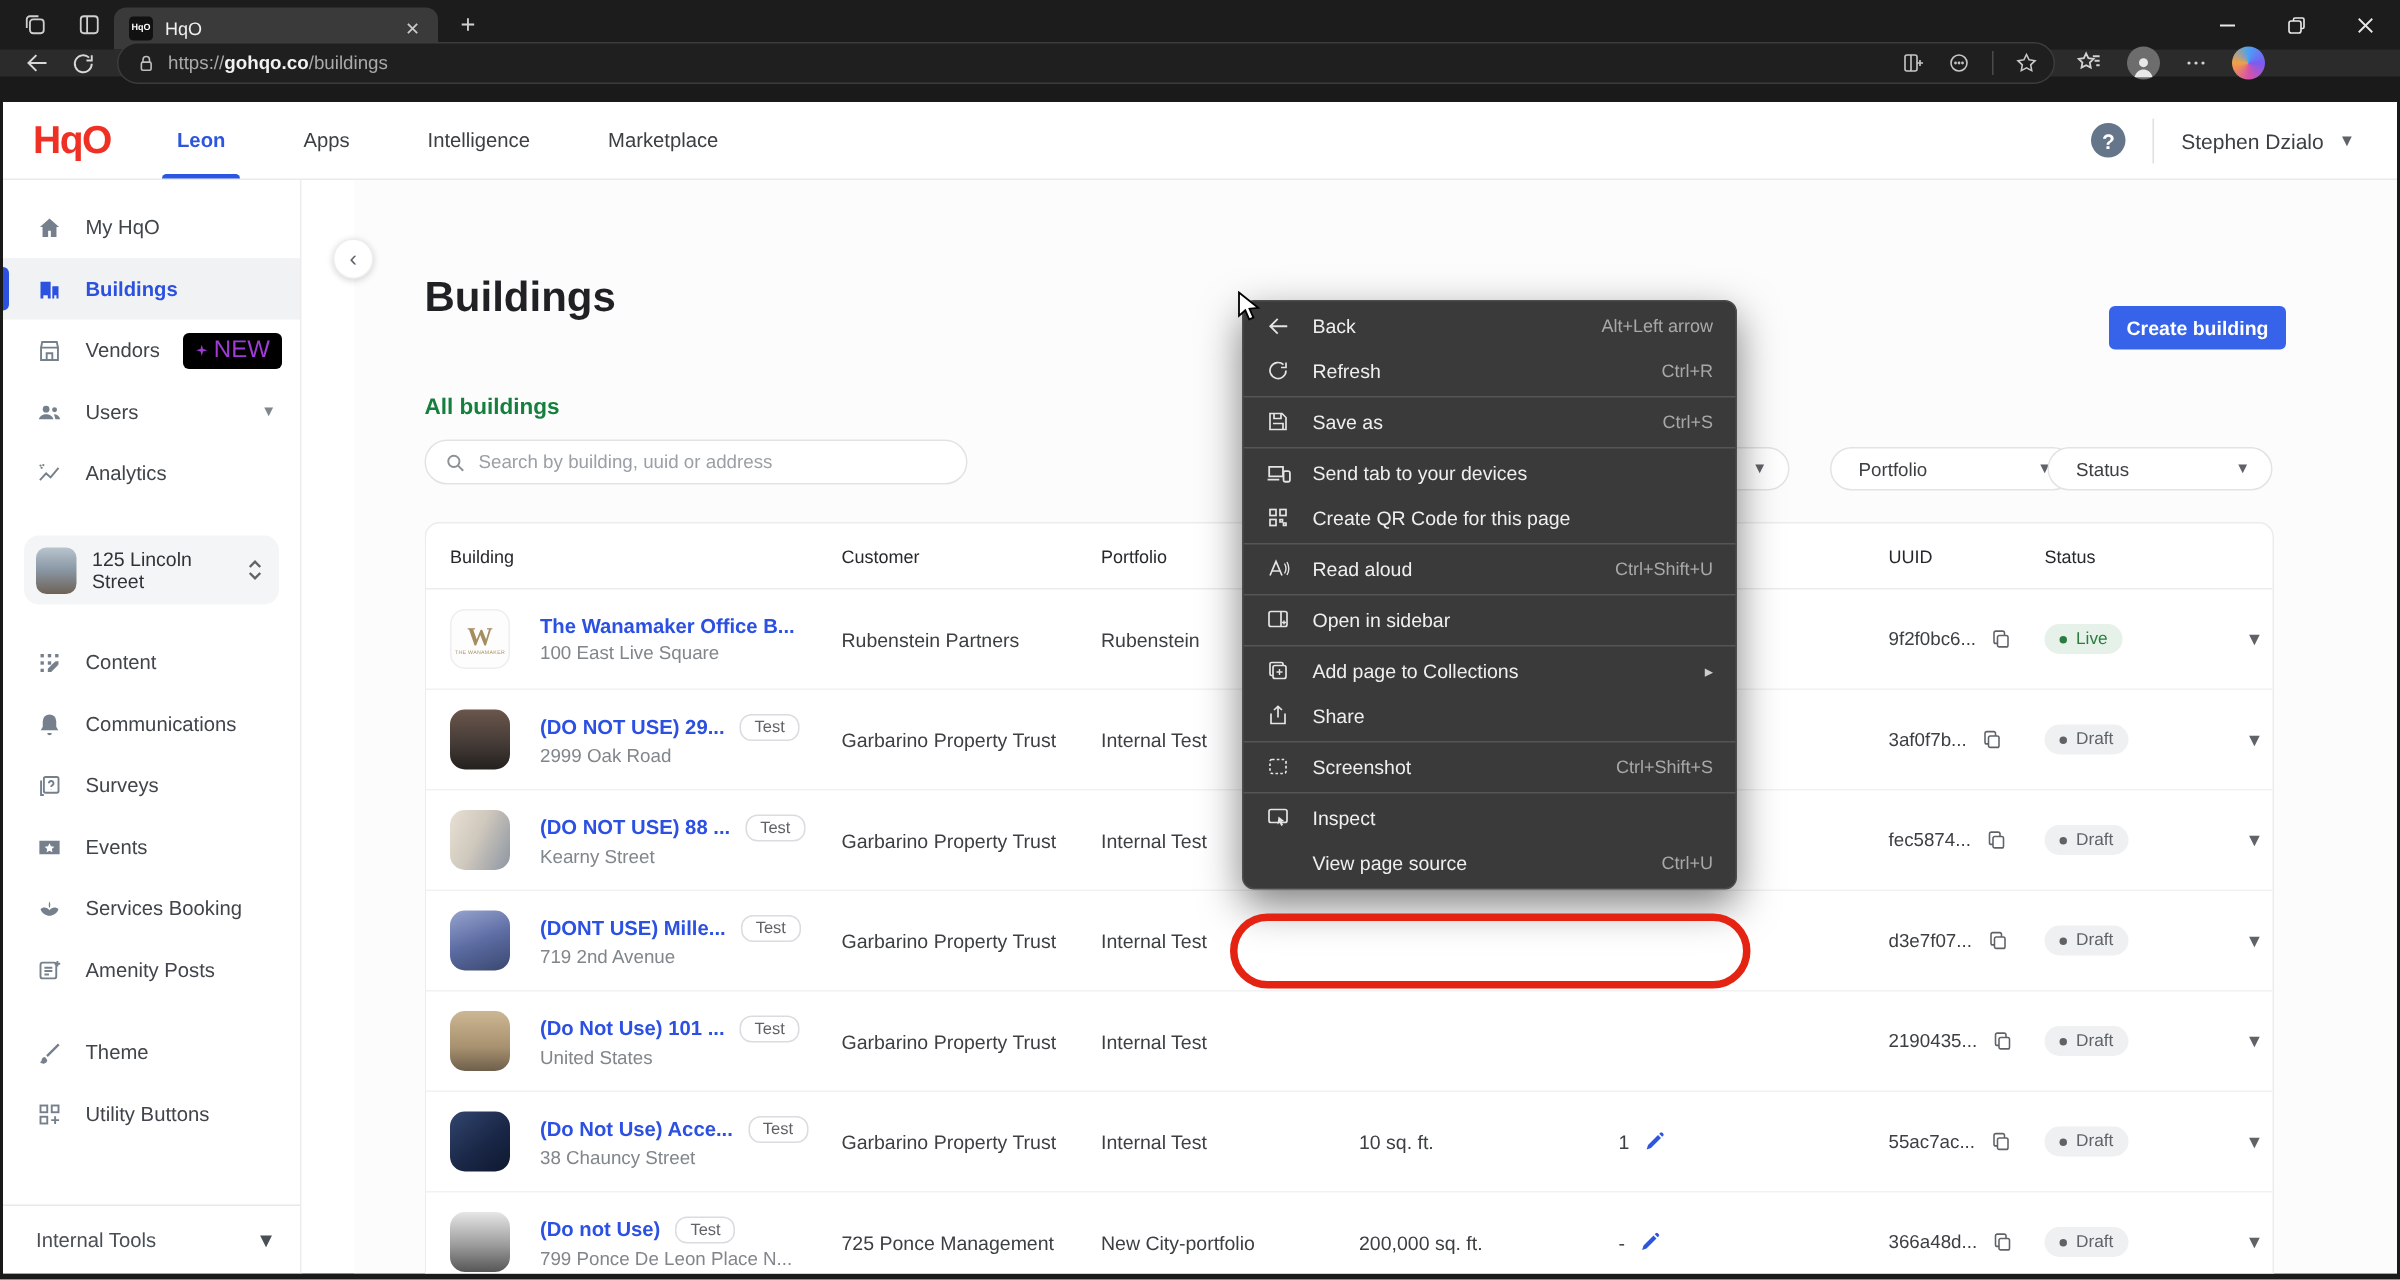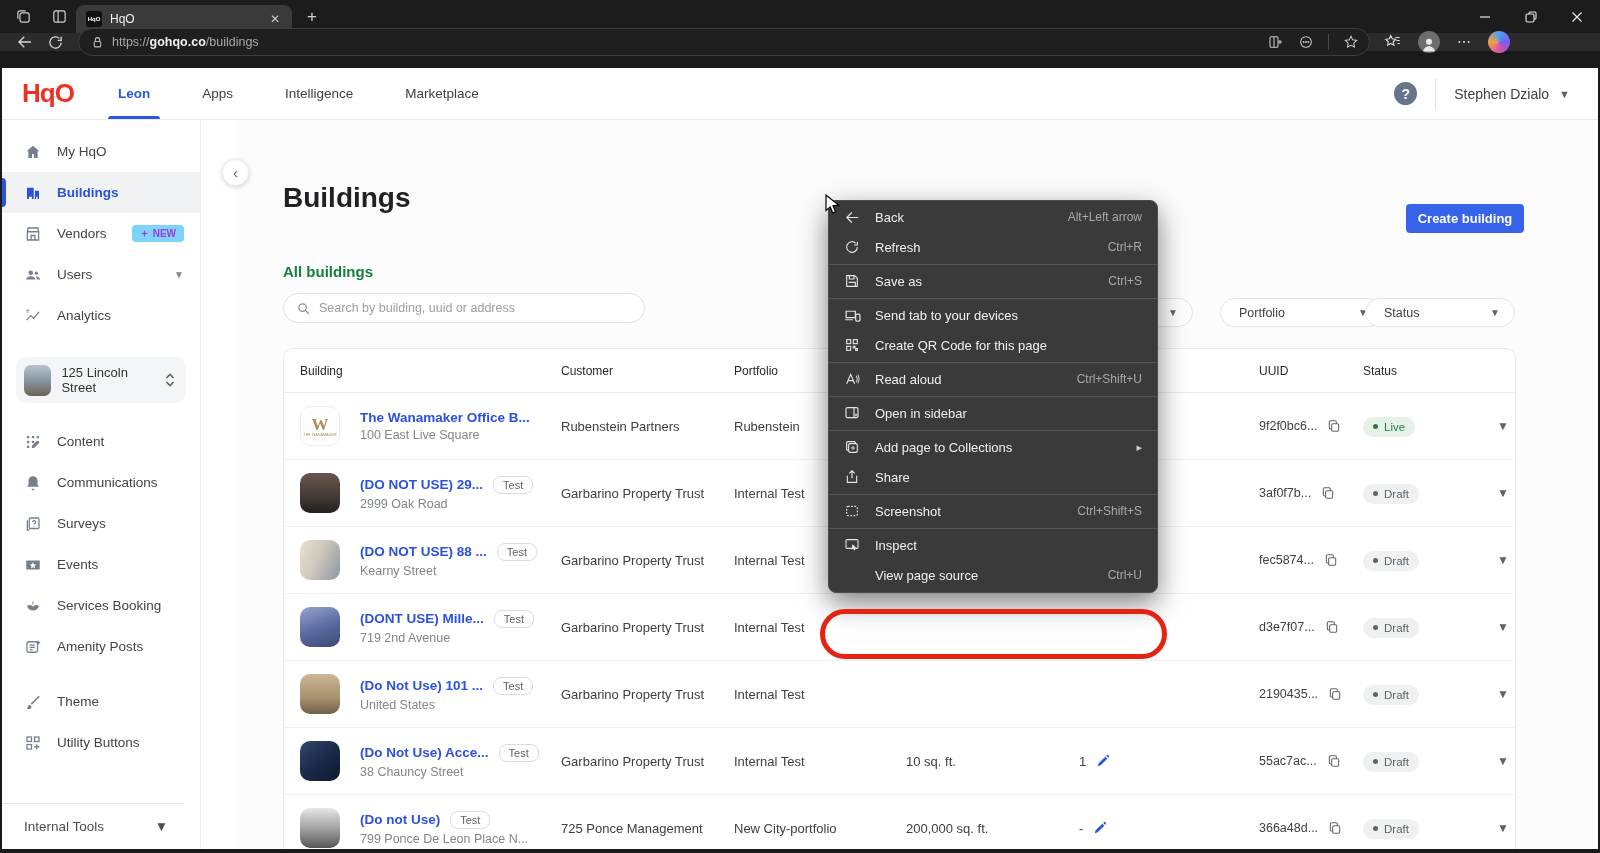--- a/index.html
+++ b/index.html
@@ -44,29 +44,29 @@
   .username { font-size:14px; color:#3c4043; display:flex; align-items:center; gap:10px; }
   .caret { color:#5f6368; font-size:11px; }
 
   
   .sidebar { position:absolute; top:52px; left:0; bottom:0; width:199px; background:#fff; border-right:1px solid #ededed; padding-top:11px; z-index:4; }
   .sn { height:41px; display:flex; align-items:center; padding:0 16px 0 22px; gap:15px; font-size:13.5px; color:#40454b; position:relative; cursor:default; }
   .sn .ic { color:#75808c; flex:0 0 18px; }
   .sn.active { background:#f1f2f4; color:#2b51de; font-weight:700; }
   .sn.active .ic { color:#2b51de; }
   .sn.active::before { content:""; position:absolute; left:0; top:6px; bottom:6px; width:4px; background:#2b51de; border-radius:0 4px 4px 0; }
-  .badge-new { margin-left:auto; background:#7dd3fc; color:#a13bd6; font-size:10px; font-weight:700; padding:3px 8px; border-radius:4px; display:flex; align-items:center; gap:4px; }
+  .badge-new { margin-left:auto; background:#000000; color:#a13bd6; font-size:16px; font-weight:400; padding:3px 8px; border-radius:4px; display:flex; align-items:center; gap:4px; }
   .sn .endcaret { margin-left:auto; color:#80868b; font-size:10px; }
   .selector { margin:21px 14px 0 14px; height:46px; background:#f4f5f6; border-radius:10px; display:flex; align-items:center; padding:0 10px 0 8px; gap:10px; }
   .sel-thumb { width:31px; height:31px; border-radius:7px; background:linear-gradient(180deg,#b9c4cd 0%,#8c9aa8 45%,#6d6257 100%); }
   .sel-name { font-size:13px; color:#2e3338; }
   .sel-carets { margin-left:auto; color:#5f6368; }
   .grp2 { margin-top:18px; }
   .grp3 { margin-top:14px; }
-  .internal { position:absolute; left:0; right:16px; bottom:0; height:46px; border-top:1px solid #e8e8e8; display:flex; align-items:center; padding:0 16px 0 22px; font-size:13.5px; color:#4a4f55; }
+  .internal { position:absolute; left:0; right:0; bottom:0; height:46px; border-top:1px solid #e8e8e8; display:flex; align-items:center; padding:0 16px 0 22px; font-size:13.5px; color:#4a4f55; }
   .collapse { position:absolute; top:91px; left:220px; width:27px; height:27px; border-radius:50%; background:#fff; border:1px solid #eee; box-shadow:0 1px 5px rgba(0,0,0,.18); display:flex; align-items:center; justify-content:center; color:#5f6368; font-size:15px; z-index:6; }
 
   
   .main { position:absolute; top:52px; left:234px; right:0; bottom:0; background:#fcfcfd; }
   .pg-title { position:absolute; left:47px; top:62px; font-size:28px; font-weight:700; color:#1f2124; }
   .btn-create { position:absolute; left:1170px; top:84px; width:118px; height:29px; background:#3663e9; color:#fff; font-size:13px; font-weight:600; border:none; border-radius:4px; font-family:inherit; }
   .sec-title { position:absolute; left:47px; top:143px; font-size:15px; font-weight:700; color:#15803d; }
   .search { position:absolute; left:47px; top:173px; width:362px; height:30px; background:#fff; border:1px solid #e3e3e6; border-radius:16px; display:flex; align-items:center; padding:0 12px; gap:8px; color:#8b9096; }
   .search input { border:none; outline:none; flex:1; font-size:12.5px; font-family:inherit; color:#333; background:transparent; }
   .search input::placeholder { color:#9aa0a6; }

